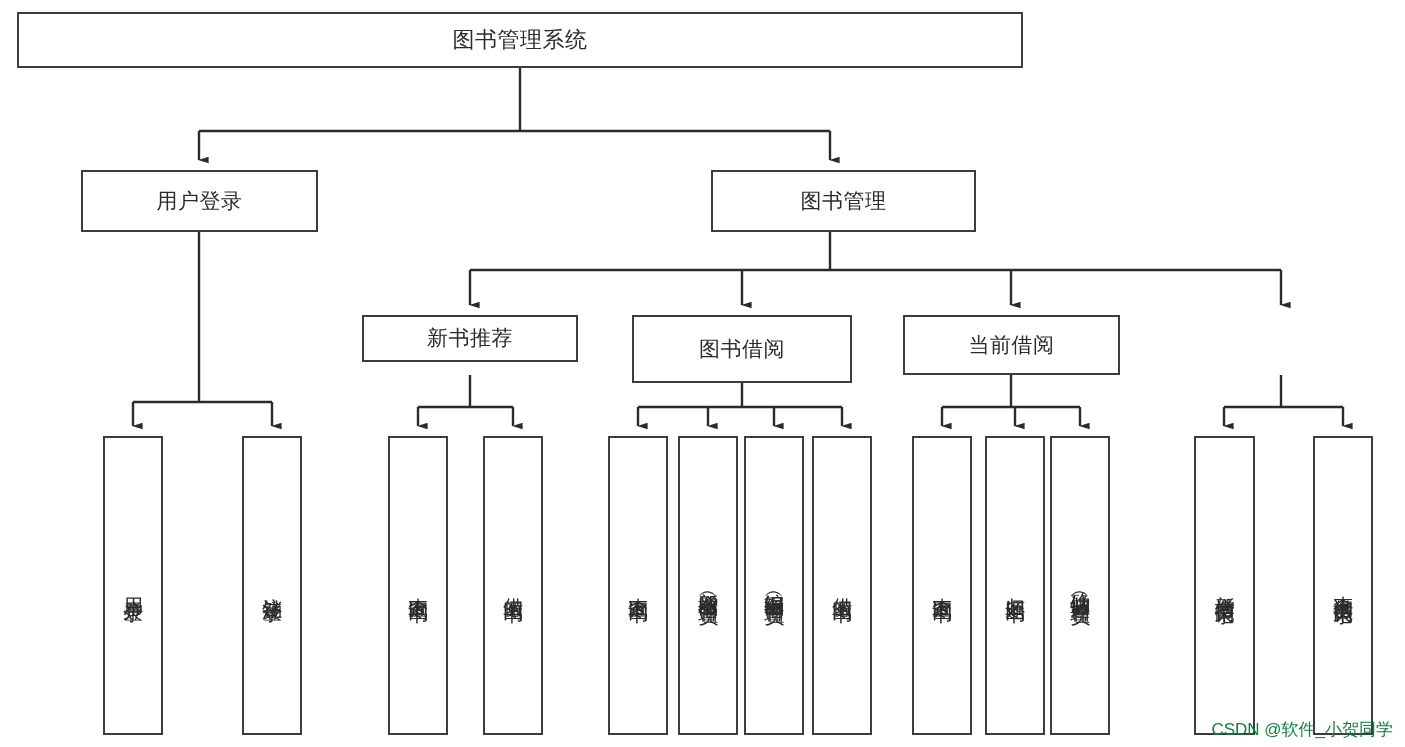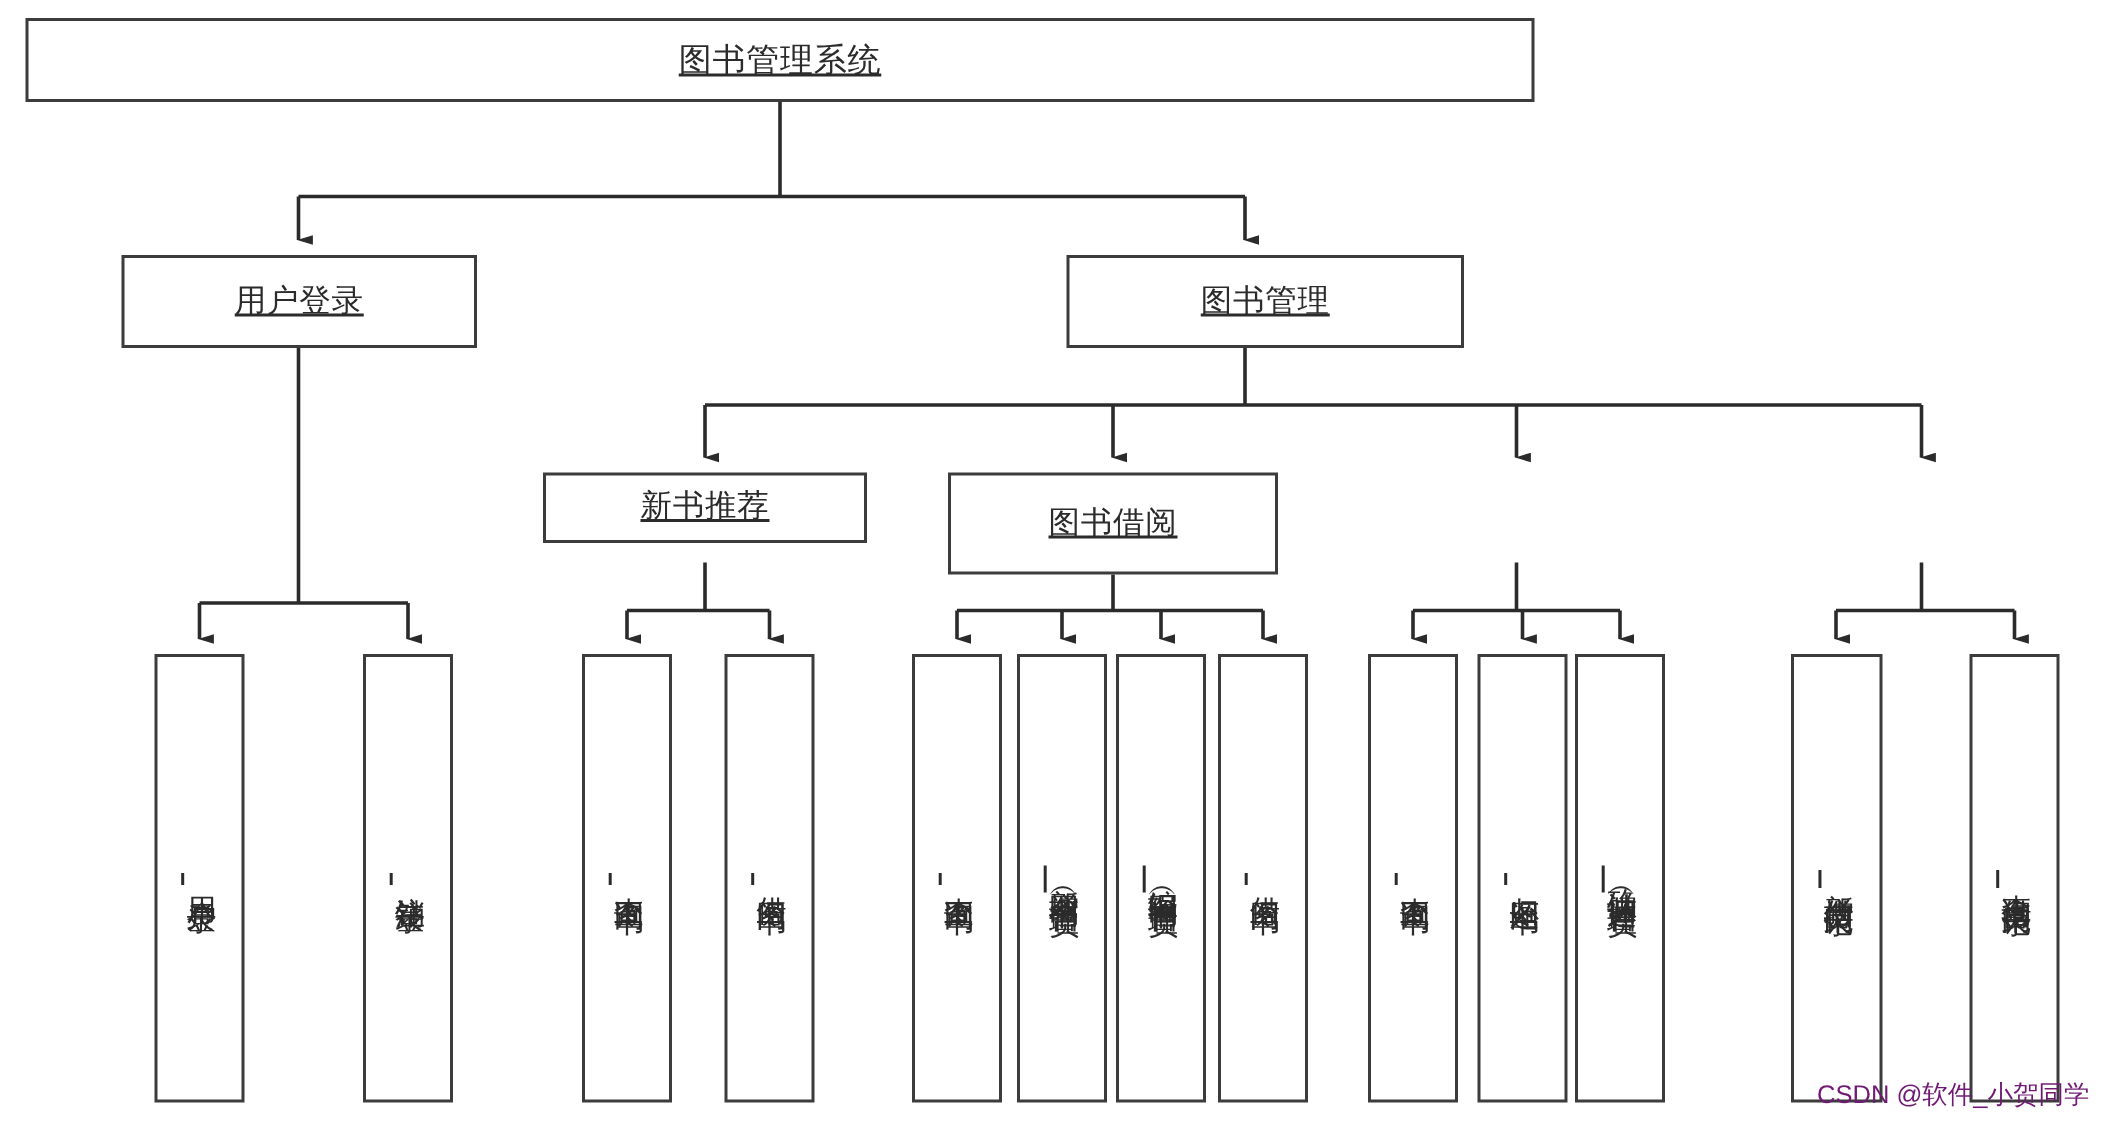--- a/index.html
+++ b/index.html
@@ -40,37 +40,36 @@
   .node-box.vertical {
     writing-mode: vertical-rl;
     text-orientation: upright;
   }
   .node-label {
     font-size: 21px;
     line-height: 1.18;
     letter-spacing: 0.5px;
     white-space: nowrap;
     color: #2b2b2b;
-    text-decoration: underline;
   }
   .node-box.vertical .node-label {
     writing-mode: vertical-rl;
     text-orientation: upright;
     letter-spacing: 2px;
     font-size: 20px;
   }
   .node-box.level-1 .node-label { font-size: 22px; }
   .node-box.level-2 .node-label { font-size: 21px; }
   .node-box.level-3 .node-label { font-size: 21px; }
   .watermark {
     position: absolute;
     right: 12px;
     bottom: 6px;
     font-size: 17px;
-    color: #701a75;
+    color: #15803d;
     white-space: nowrap;
     pointer-events: none;
   }
 </style>
 </head>
 <body>
 
 <div id="diagram-root">
 
   <svg id="diagram-svg" viewBox="0 0 1405 747" xmlns="http://www.w3.org/2000/svg">
@@ -135,20 +134,23 @@
   <div class="node-box horizontal level-2" style="left:711px; top:170px; width:265px; height:62px;">
     <span class="node-label">图书管理</span>
   </div>
 
   <div class="node-box horizontal level-3" style="left:362px; top:315px; width:216px; height:47px;text-align:center;">
     <span class="node-label">新书推荐</span>
   </div>
   <div class="node-box horizontal level-3" style="left:632px; top:315px; width:220px; height:68px;">
     <span class="node-label">图书借阅</span>
   </div>
+  <div class="node-box horizontal level-3" style="left:903px; top:315px; width:217px; height:60px;">
+    <span class="node-label">当前借阅</span>
+  </div>
 
   <div class="node-box vertical" style="left:103px; top:436px; width:60px; height:299px;">
     <span class="node-label">用户登录</span>
   </div>
   <div class="node-box vertical" style="left:242px; top:436px; width:60px; height:299px;">
     <span class="node-label">注销登录</span>
   </div>
   <div class="node-box vertical" style="left:388px; top:436px; width:60px; height:299px;">
     <span class="node-label">查询图书</span>
   </div>

